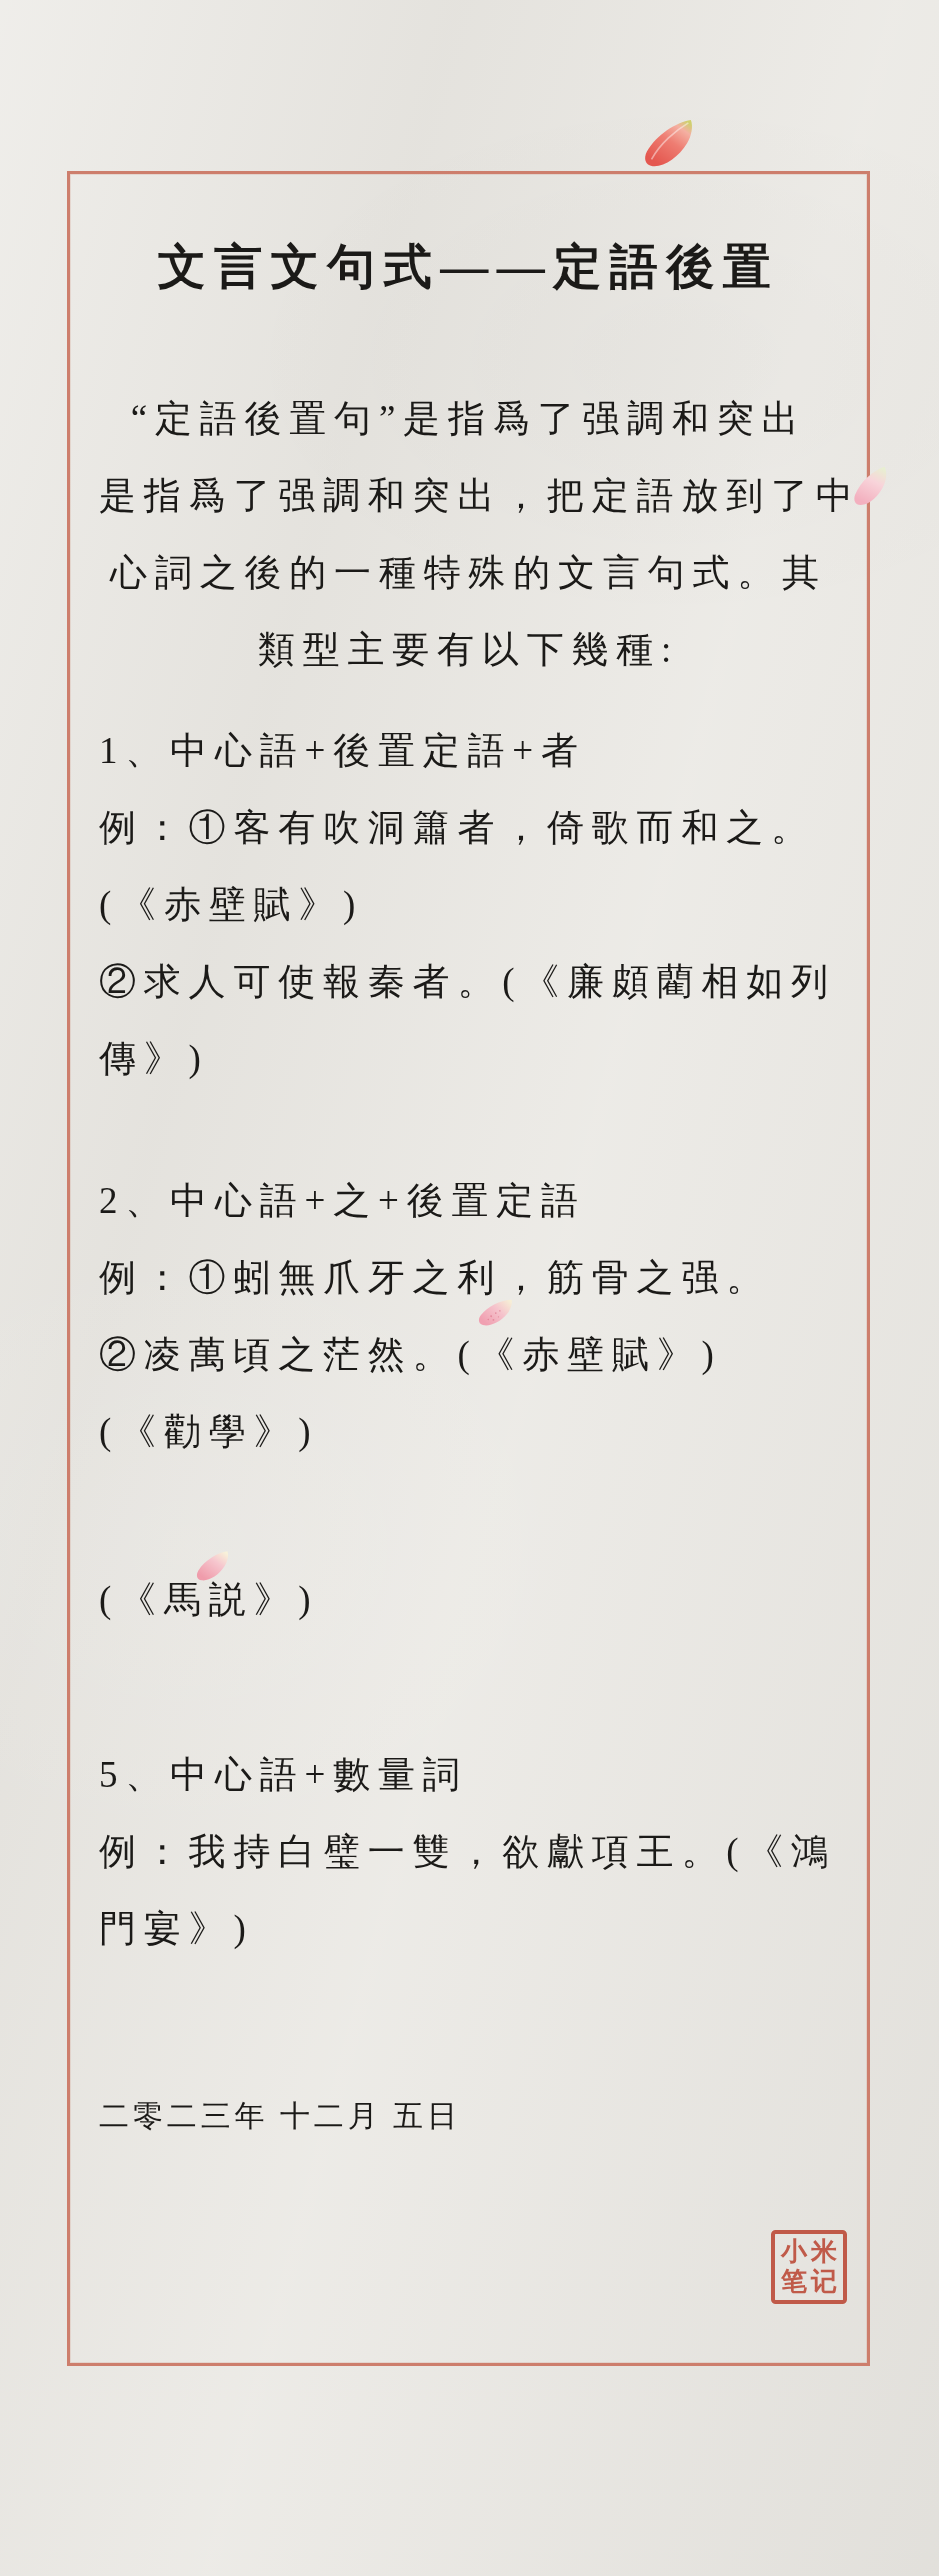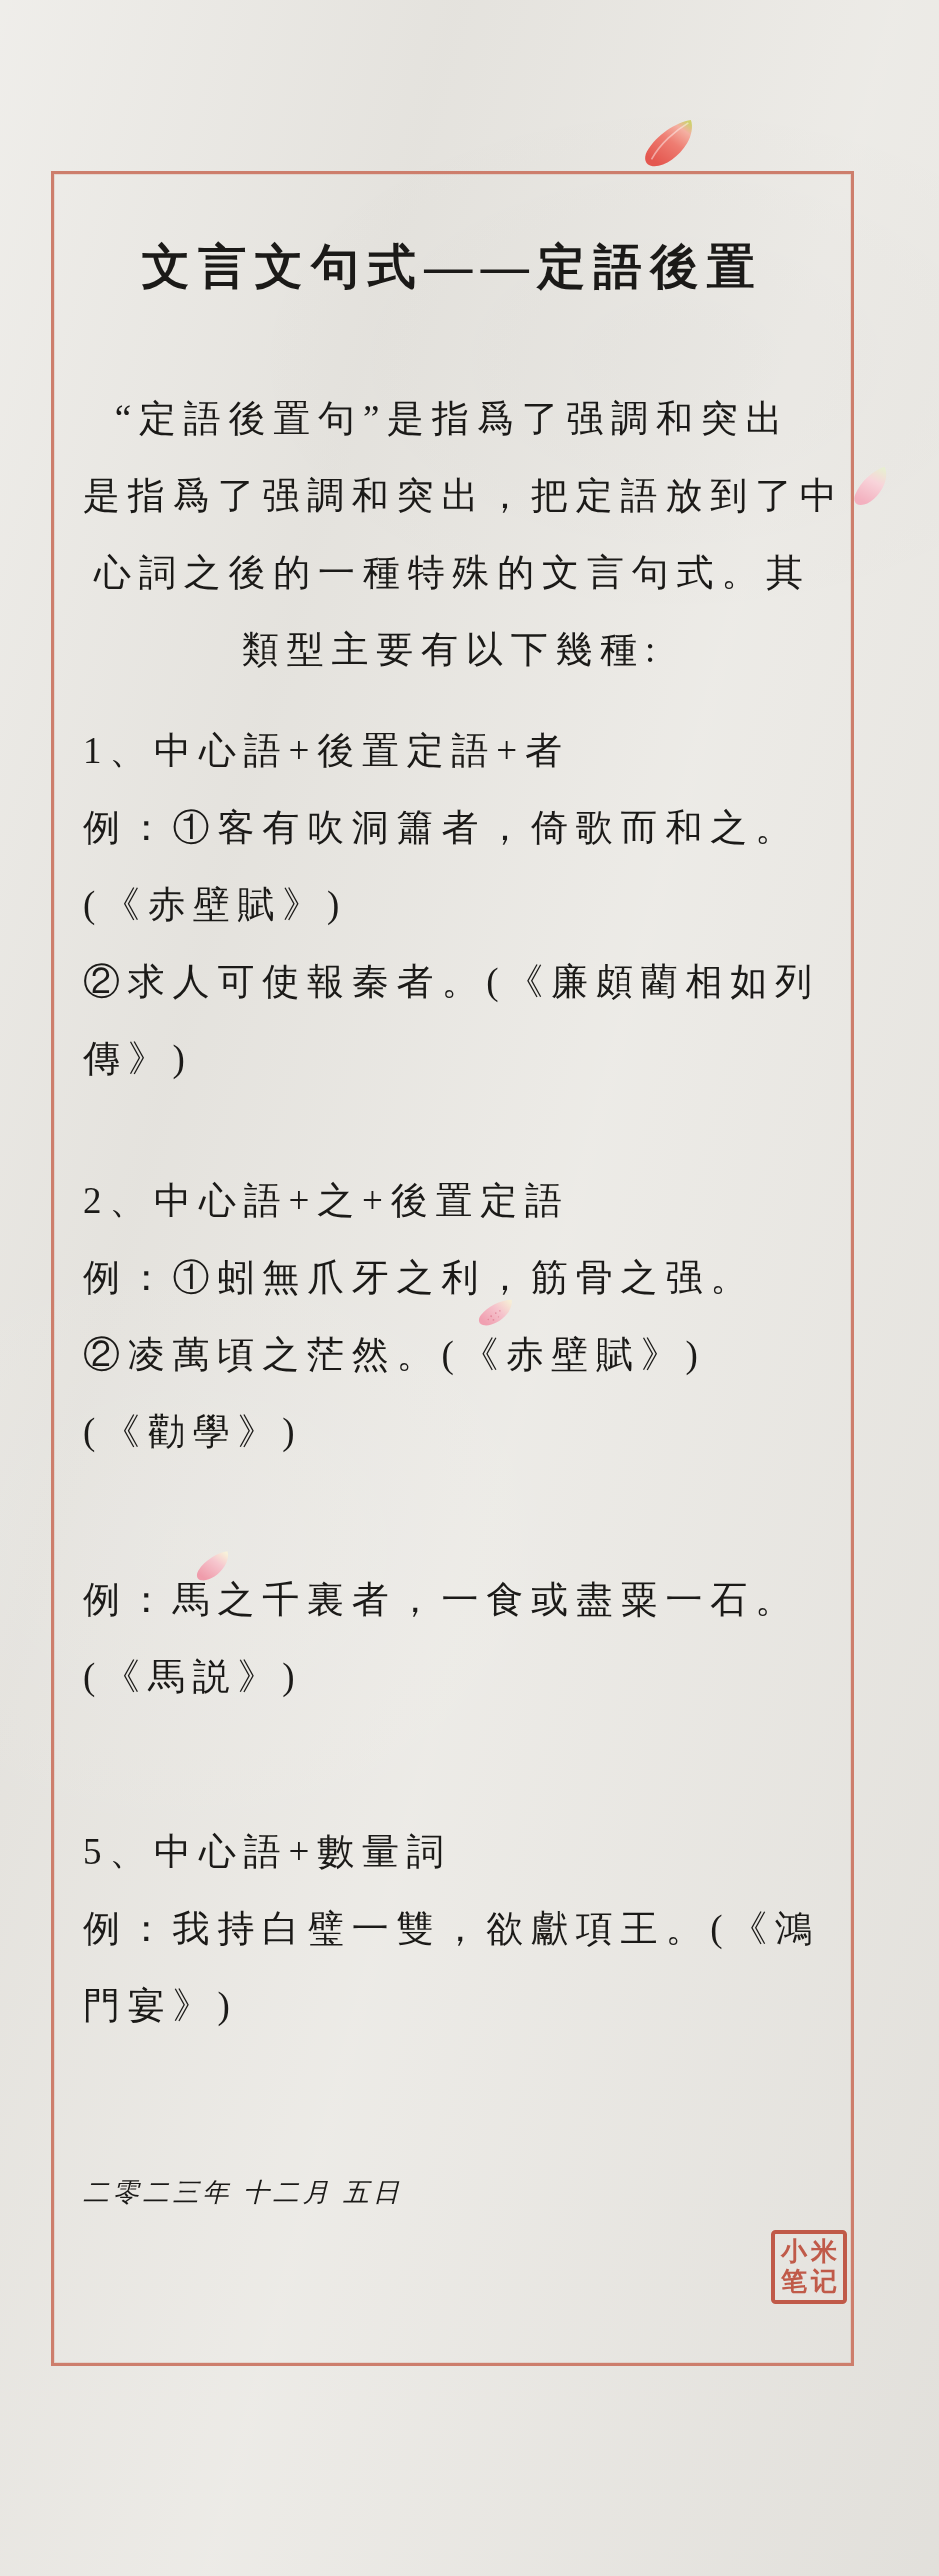--- a/index.html
+++ b/index.html
@@ -9,37 +9,37 @@
   }
   .page{
     position:relative;width:939px;height:2576px;overflow:hidden;
     background-color:#e9e7e2;
     background-image:
       linear-gradient(105deg, rgba(255,255,255,.28) 0%, rgba(0,0,0,.02) 28%, rgba(255,255,255,.16) 55%, rgba(0,0,0,.03) 100%),
       radial-gradient(652px 391px at 72% 14%, rgba(0,0,0,.018), rgba(0,0,0,0) 70%),
       radial-gradient(587px 457px at 20% 60%, rgba(255,255,255,.12), rgba(255,255,255,0) 70%);
   }
   .frame{
-    position:absolute;left:51px;top:171px;width:803px;height:2195px;
+    position:absolute;left:67px;top:171px;width:803px;height:2195px;
     box-sizing:border-box;border:3.3px solid #cd7e6c;
     box-shadow:inset 0 0 0 0.7px rgba(205,126,108,.25);
   }
   .content{position:relative;height:100%;padding:0 29px;box-sizing:border-box;color:#1b1a18;}
   .title{
     margin:57px 0 0 0;text-align:center;font-weight:600;
     font-size:48px;line-height:72px;letter-spacing:8.5px;white-space:nowrap;
   }
   .line{font-size:37px;line-height:77px;letter-spacing:7.8px;white-space:nowrap;font-weight:400;}
   .intro{margin-top:77px;text-align:center;}
   .section-1{margin-top:23.5px;}
   .section-2{margin-top:65px;}
   .section-3{margin-top:91px;}
   .section-4{margin-top:98px;}
   .date-row{margin-top:110px;}
-  .date{font-size:26px;letter-spacing:3.9px;line-height:78px;white-space:nowrap;font-style:italic;}
+  .date{font-size:30px;letter-spacing:3.9px;line-height:78px;white-space:nowrap;}
   .seal{
     position:absolute;left:771px;top:2230px;width:76px;height:74px;
     box-sizing:border-box;border:4.6px solid #c05a49;border-radius:4.6px;
     display:grid;grid-template-columns:1fr 1fr;grid-template-rows:1fr 1fr;
     align-items:center;justify-items:center;padding:2.6px 3.9px;
     color:#c05a49;font-weight:600;background:rgba(255,255,255,.06);
   }
   .seal span{font-size:26px;line-height:1;}
   .petal{position:absolute;z-index:6;}
   .petal-top{left:635px;top:116px;width:72px;height:61px;transform:rotate(-4deg);}
@@ -102,21 +102,20 @@
       </section>
 
       <section class="section-2">
         <div class="line">2、中心語+之+後置定語</div>
         <div class="line">例：①蚓無爪牙之利，筋骨之强。</div>
         <div class="line">②凌萬頃之茫然。(《赤壁賦》)</div>
         <div class="line">(《勸學》)</div>
       </section>
 
       <section class="section-3">
-        <div class="line">例：馬之千裏者，一食或盡粟一石。</div>
         <div class="line">(《馬説》)</div>
       </section>
 
       <section class="section-4">
         <div class="line">5、中心語+數量詞</div>
         <div class="line">例：我持白璧一雙，欲獻項王。(《鴻</div>
         <div class="line">門宴》)</div>
       </section>
 
       <div class="date-row">

